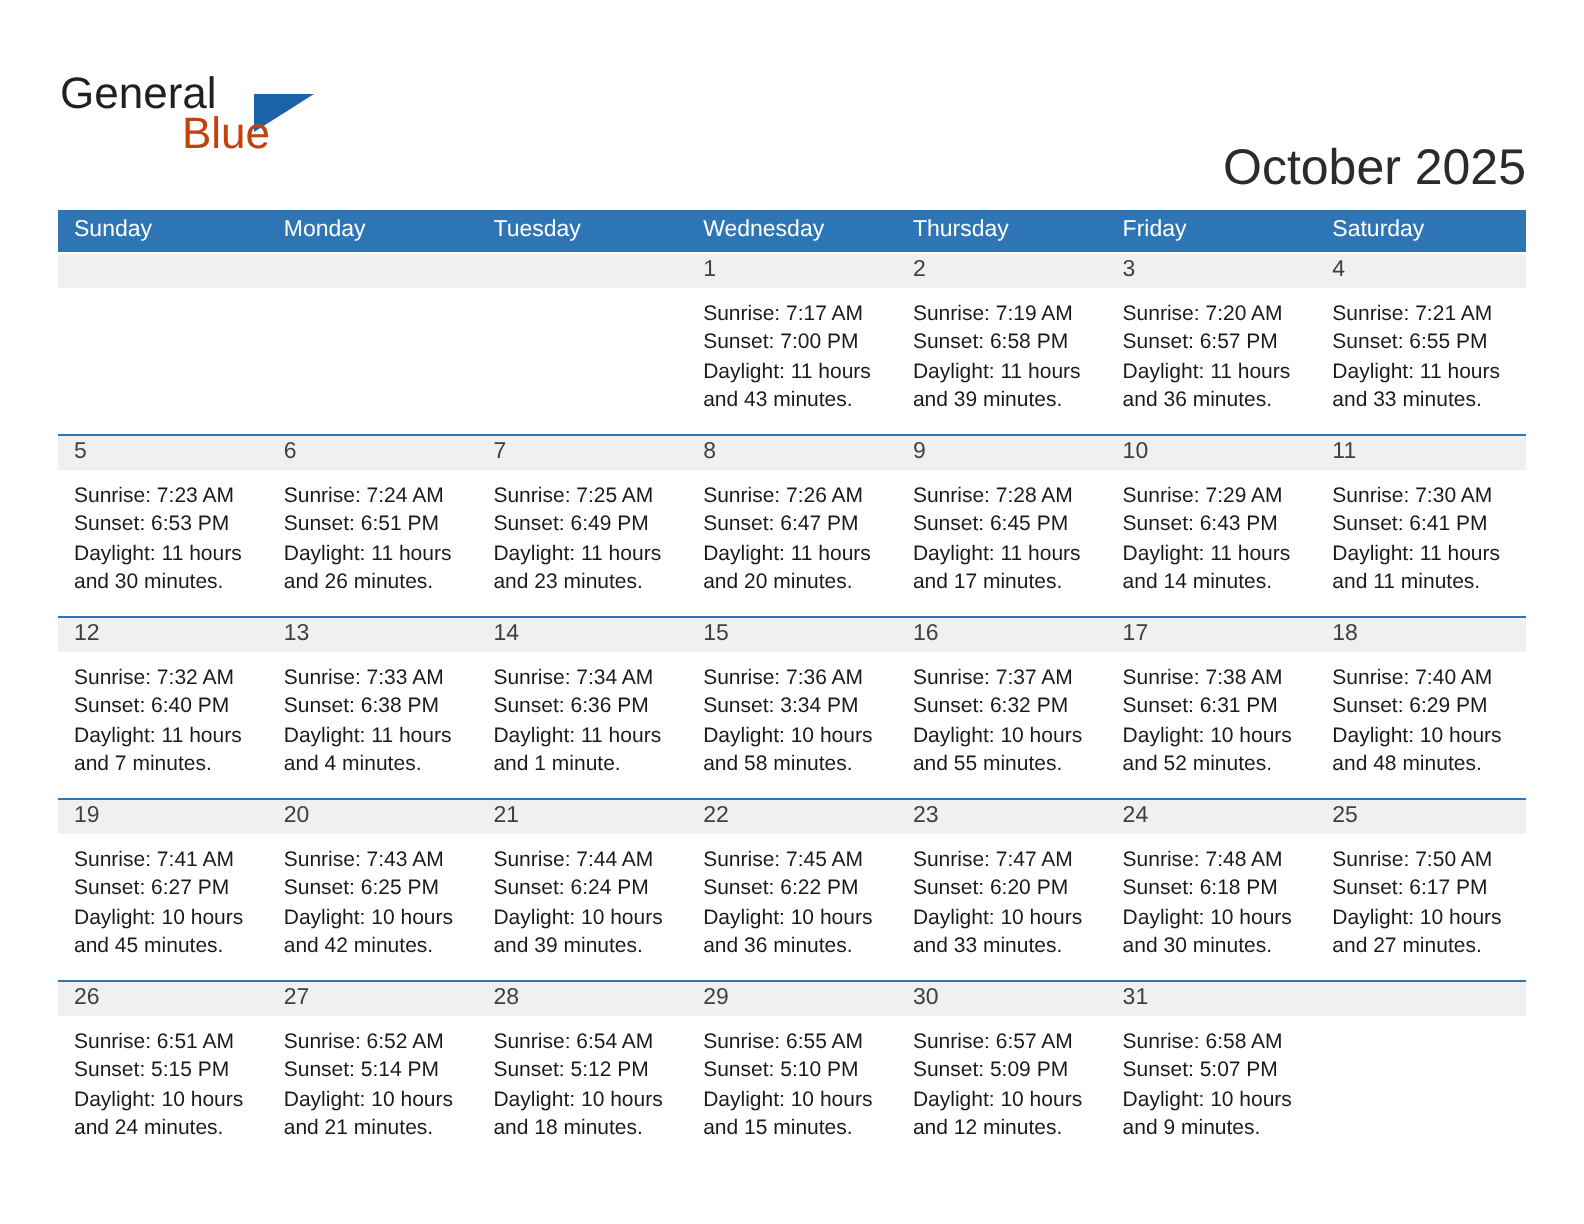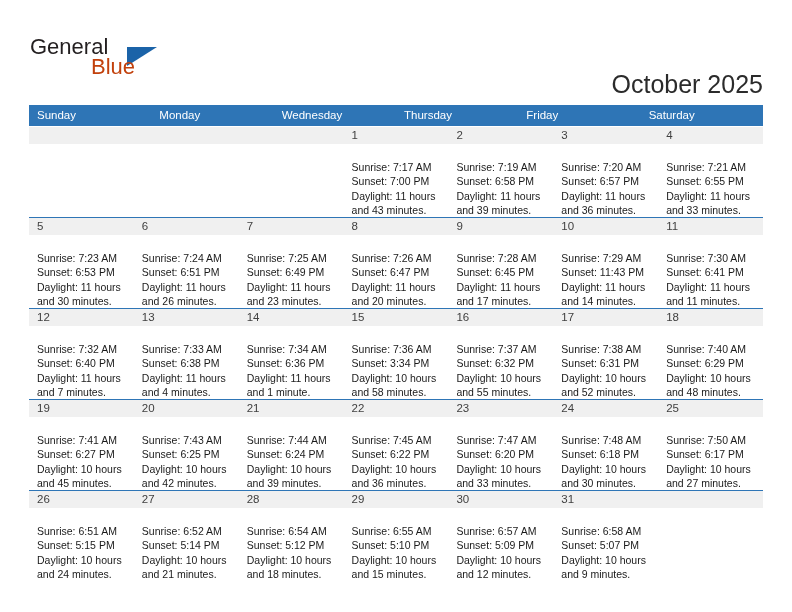--- a/index.html
+++ b/index.html
@@ -130,21 +130,21 @@
     font-size: 11.5px;
     color: #3f3f3f;
     line-height: 17px;
     padding-left: 8px;
     box-sizing: border-box;
   }
   .day-cell.empty .day-num-band {
     background: #f0f0f0;
   }
   .day-info {
-    padding: 16px 6px 0 8px;
+    padding: 6px 6px 0 8px;
     font-size: 10.5px;
     line-height: 14.4px;
     color: #1a1a1a;
   }
   .day-info div {
     white-space: nowrap;
   }
 </style>
 </head>
 <body>
@@ -163,20 +163,21 @@
       <div class="cal-title">October 2025</div>
       <div class="cal-subtitle">Vilminore, Lombardy, Italy</div>
     </div>
 
   </div>
 
   <div class="calendar">
     <div class="weekday-row" id="weekday-row">
         <div class="weekday">Sunday</div>
         <div class="weekday">Monday</div>
+        <div class="weekday">Tuesday</div>
         <div class="weekday">Wednesday</div>
         <div class="weekday">Thursday</div>
         <div class="weekday">Friday</div>
         <div class="weekday">Saturday</div>
       </div>
     <div id="weeks-container">
         <div class="week-row">
           <div class="day-cell empty">
             <div class="day-num-band"></div>
           </div>
@@ -266,21 +267,21 @@
               <div>Sunrise: 7:28 AM</div>
               <div>Sunset: 6:45 PM</div>
               <div>Daylight: 11 hours</div>
               <div>and 17 minutes.</div>
             </div>
           </div>
           <div class="day-cell">
             <div class="day-num-band">10</div>
             <div class="day-info">
               <div>Sunrise: 7:29 AM</div>
-              <div>Sunset: 11:43 PM</div>
+              <div>Sunset: 6:43 PM</div>
               <div>Daylight: 11 hours</div>
               <div>and 14 minutes.</div>
             </div>
           </div>
           <div class="day-cell">
             <div class="day-num-band">11</div>
             <div class="day-info">
               <div>Sunrise: 7:30 AM</div>
               <div>Sunset: 6:41 PM</div>
               <div>Daylight: 11 hours</div>

